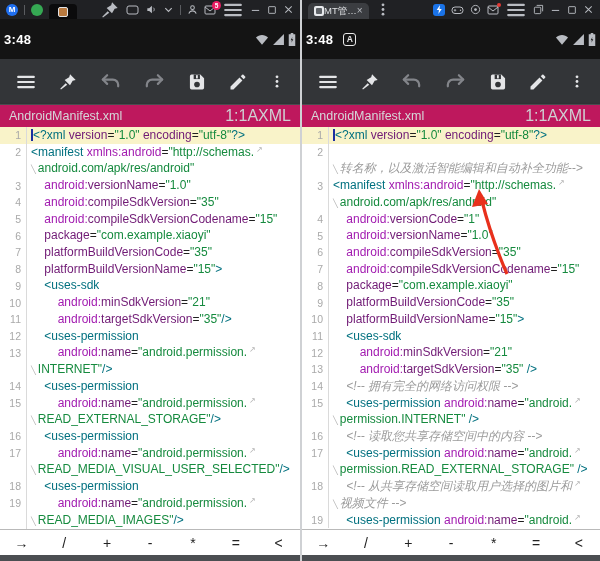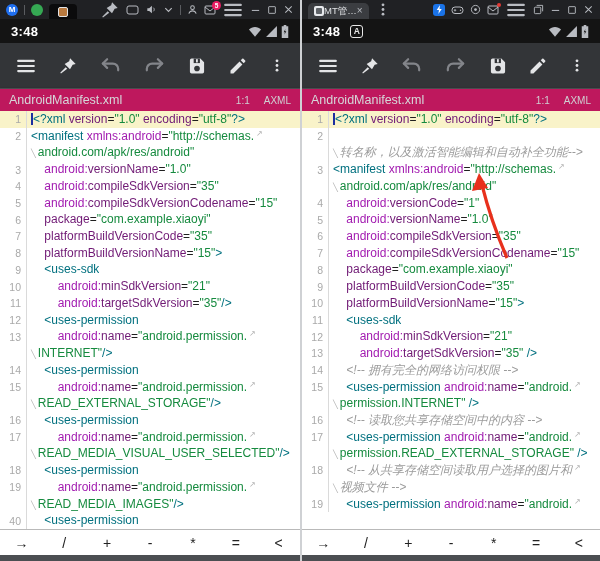--- a/index.html
+++ b/index.html
@@ -24,35 +24,35 @@
   .tab .appic{width:10px;height:10px;border-radius:2px;background:#e8eaed;display:inline-block;position:relative}
   .tab .appic::after{content:"";position:absolute;inset:2px;background:#5f6368;border-radius:1px}
   .tab .lbl{font-size:9.5px;color:#dfe1e4;white-space:nowrap}
   .tab .x{font-size:10px;color:#b9bcc2;line-height:1}
   .badge5{position:absolute;top:-4px;right:-5px;width:9px;height:9px;border-radius:50%;background:#e91e63;color:#fff;
           font-size:6.5px;font-weight:bold;display:flex;align-items:center;justify-content:center}
   .reddot{position:absolute;top:-2px;right:-2px;width:4px;height:4px;border-radius:50%;background:#e53935}
   .bluebadge{width:12px;height:12px;border-radius:3px;background:#1a73e8;display:inline-flex;align-items:center;justify-content:center;color:#fff}
 
   
-  .statusbar{height:24px;background:#141414;color:#fff;display:flex;align-items:center;padding:0 11px;flex:0 0 auto}
+  .statusbar{height:40px;background:#141414;color:#fff;display:flex;align-items:center;padding:0 4px;flex:0 0 auto}
   .time{font-size:13px;font-weight:bold;letter-spacing:.3px}
   .abadge{margin-left:10px;width:13px;height:13px;border:1.5px solid #e8e8e8;border-radius:3px;font-size:8.5px;font-weight:bold;
           display:inline-flex;align-items:center;justify-content:center;color:#e8e8e8}
   .sticons{margin-left:auto;display:flex;gap:3px;align-items:center;color:#fff}
 
   
   .toolbar{height:45px;background:#333538;display:flex;align-items:center;justify-content:space-between;padding:0 15px;flex:0 0 auto}
   .tbtn{color:#e4e5e7;display:inline-flex}
   .tbtn.dis{color:#83858a}
 
   
   .filebar{height:23px;background:#be185d;color:#d6d7d9;display:flex;align-items:center;padding:0 9px;font-size:12.5px;
            flex:0 0 auto;border-top:1px solid #4a4c4f;box-shadow:0 1px 3px rgba(0,0,0,.3)}
-  .filebar .fright{margin-left:auto;display:flex;gap:14px;font-size:10px;color:#cfd0d2}
+  .filebar .fright{margin-left:auto;display:flex;font-size:16px;color:#cfd0d2}
 
   
   .editor{flex:1 1 auto;background:#fff;overflow:hidden;position:relative;font-size:12px}
   .row{display:flex;height:16.72px}
   .row.hl{background:#f9f3c9}
   .gut{flex:0 0 27px;text-align:right;padding-right:5px;color:#a9a9a9;font-size:10.5px;border-right:1px solid #dadada;
        display:flex;align-items:center;justify-content:flex-end}
   .code{white-space:pre;line-height:16.72px;padding-left:4px;overflow:hidden}
   .cursor{display:inline-block;width:2px;height:12px;background:#1c2fa0;vertical-align:-2px}
   .sg-p{color:#1f1f1f}

